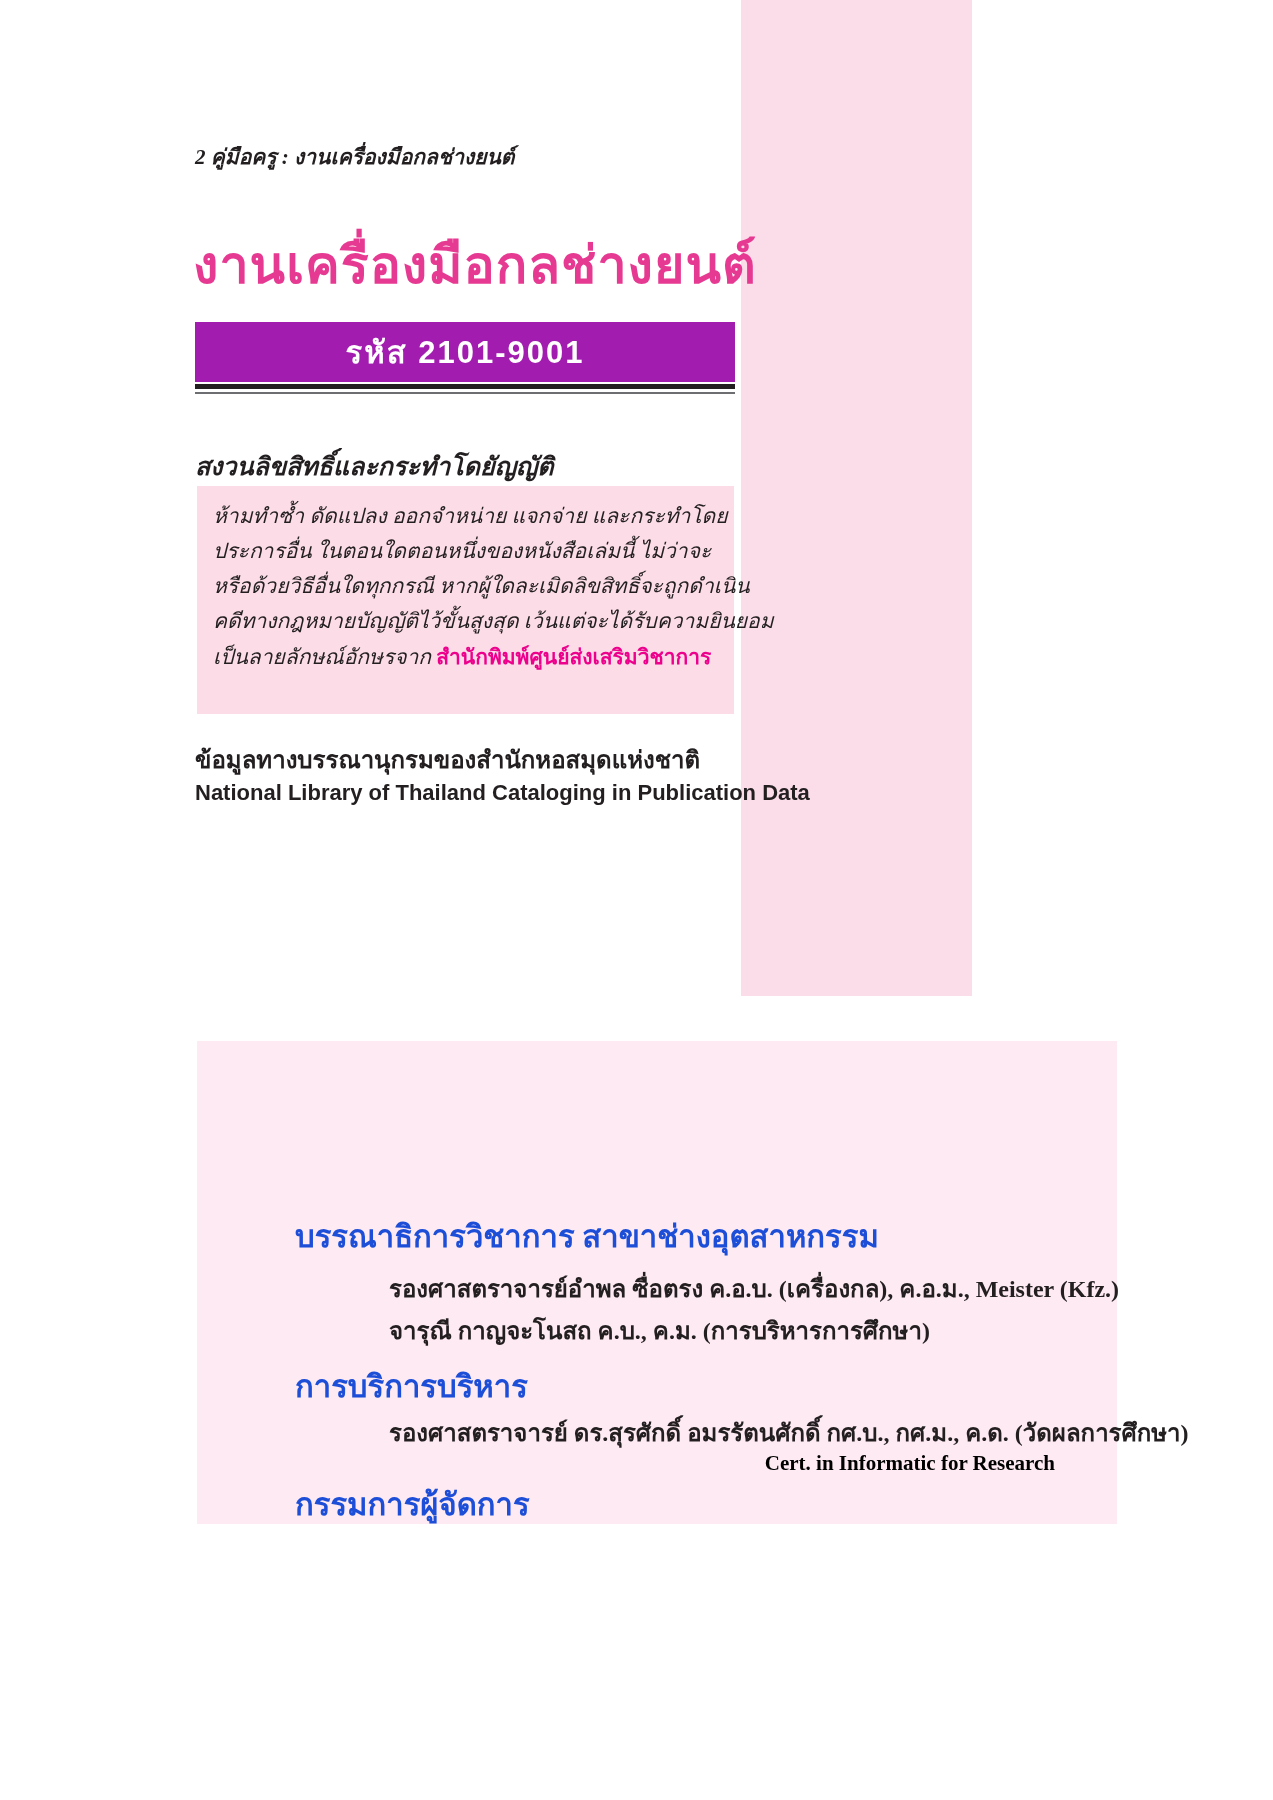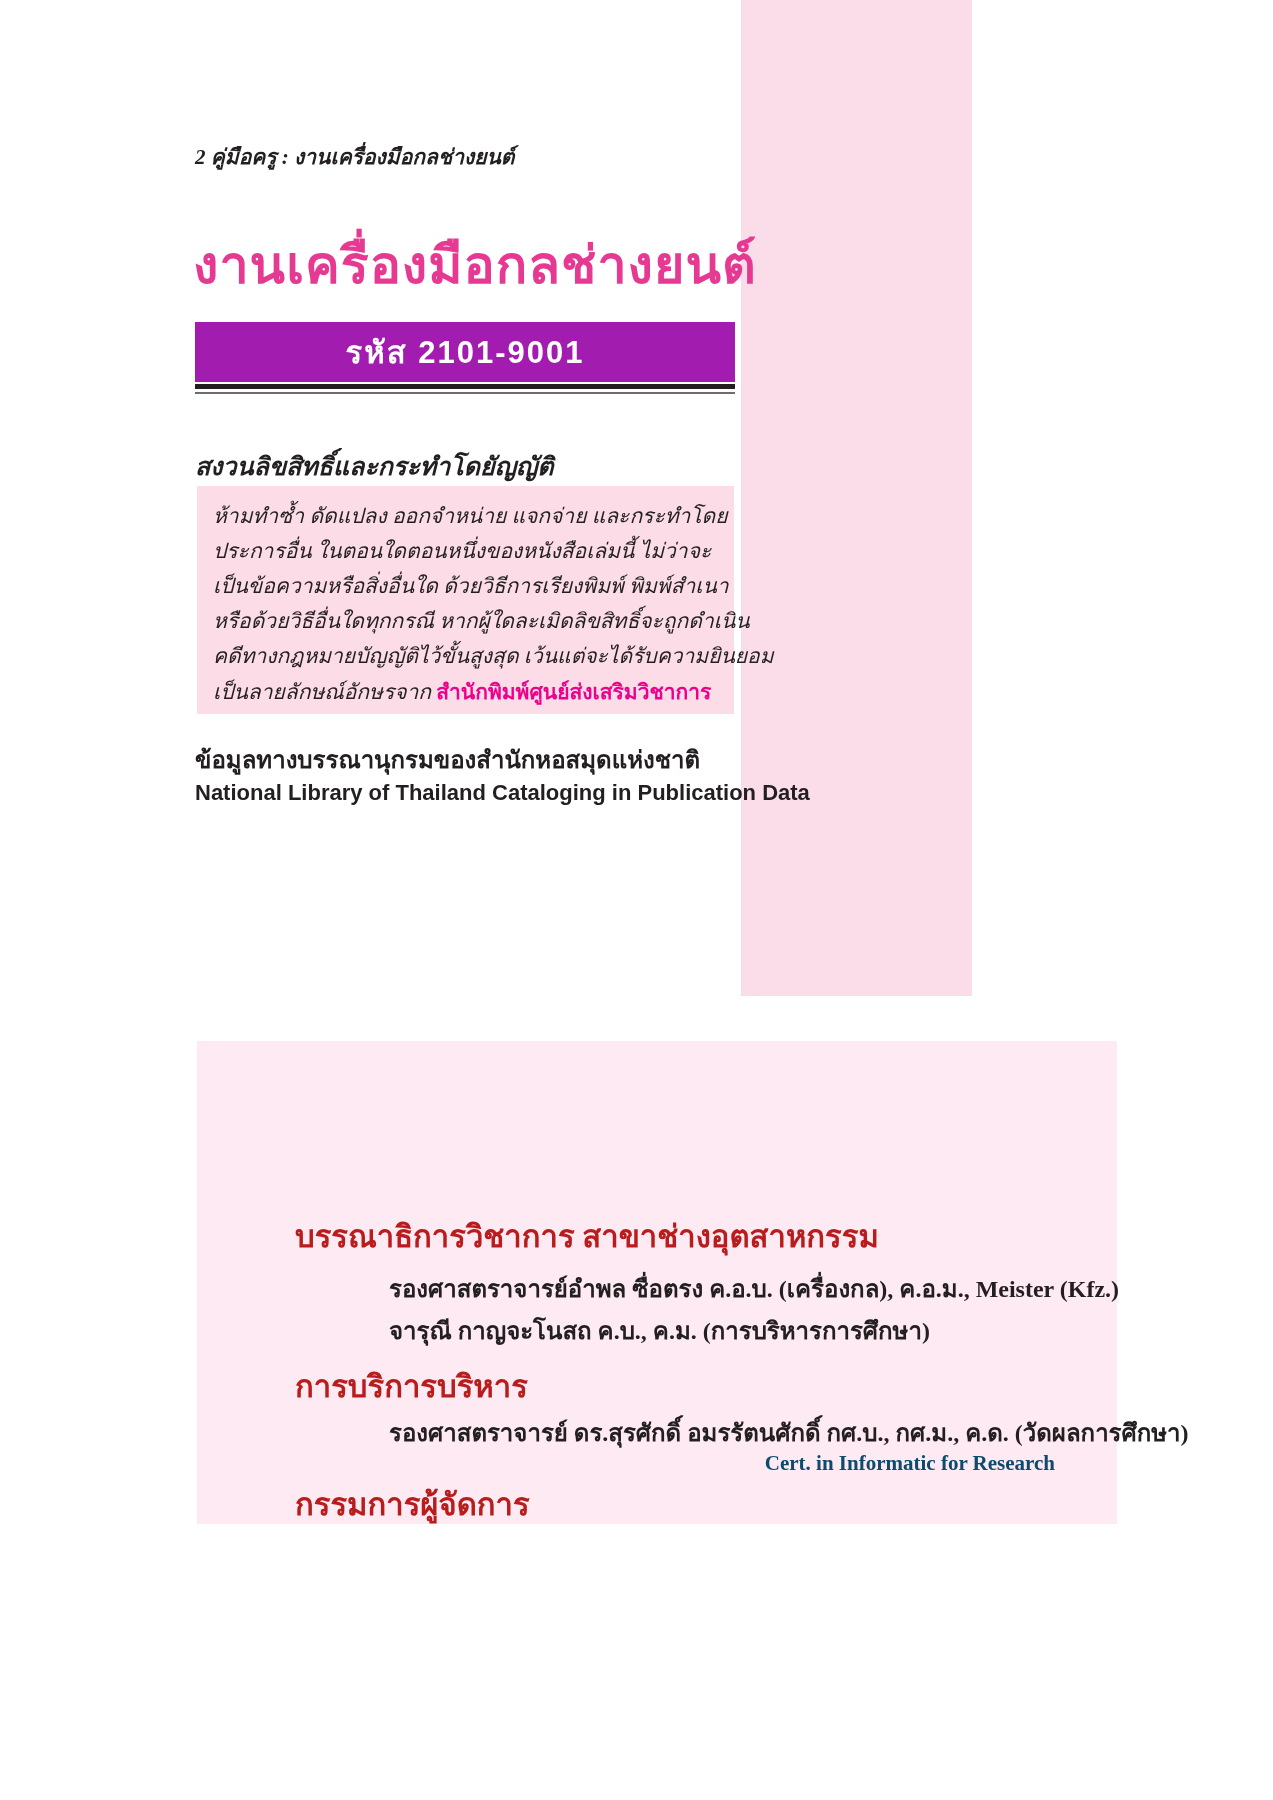--- a/index.html
+++ b/index.html
@@ -110,37 +110,37 @@
     left: 170px; top: 1041px;
     width: 920px; height: 554px;
     background: #fdeaf2;
   }
   .credits-heading {
     position: absolute;
     left: 98px;
     font-family: "Liberation Serif", "DejaVu Serif", serif;
     font-size: 31px;
     font-weight: bold;
-    color: #b91c1c;
+    color: #1d4ed8;
     white-space: nowrap;
   }
   .credits-name {
     position: absolute;
     left: 192px;
     font-size: 24px;
     font-weight: bold;
     color: #231f20;
     white-space: nowrap;
   }
   .credits-cert {
     position: absolute;
     right: 62px;
     font-size: 21px;
     font-weight: bold;
-    color: #0c4a6e;
+    color: #000000;
     white-space: nowrap;
   }
   .h1pos { top: 170px; }
   .n1pos { top: 228px; }
   .n2pos { top: 270px; }
   .h2pos { top: 320px; }
   .n3pos { top: 372px; }
   .certpos { top: 410px; }
   .h3pos { top: 438px; }
   .n4pos { top: 490px; }
@@ -160,21 +160,20 @@
     <span class="code-banner-text">รหัส 2101-9001</span>
   </div>
 
   <div class="divider"></div>
 
   <div class="copyright-heading">สงวนลิขสิทธิ์และกระทำโดยัญญัติ</div>
 
   <div class="copyright-box">
     <div class="copyright-line">ห้ามทำซ้ำ ดัดแปลง ออกจำหน่าย แจกจ่าย และกระทำโดย</div>
     <div class="copyright-line">ประการอื่น ในตอนใดตอนหนึ่งของหนังสือเล่มนี้ ไม่ว่าจะ</div>
-    <div class="copyright-line">เป็นข้อความหรือสิ่งอื่นใด ด้วยวิธีการเรียงพิมพ์ พิมพ์สำเนา</div>
     <div class="copyright-line">หรือด้วยวิธีอื่นใดทุกกรณี หากผู้ใดละเมิดลิขสิทธิ์จะถูกดำเนิน</div>
     <div class="copyright-line">คดีทางกฎหมายบัญญัติไว้ขั้นสูงสุด เว้นแต่จะได้รับความยินยอม</div>
     <div class="copyright-line"><span>เป็นลายลักษณ์อักษรจาก </span><span class="publisher-name">สำนักพิมพ์ศูนย์ส่งเสริมวิชาการ</span></div>
   </div>
 
   <div class="catalog-thai">ข้อมูลทางบรรณานุกรมของสำนักหอสมุดแห่งชาติ</div>
   <div class="catalog-en">National Library of Thailand Cataloging in Publication Data</div>
 
   <div class="credits-box">
     <div class="credits-heading h1pos">บรรณาธิการวิชาการ  สาขาช่างอุตสาหกรรม</div>

